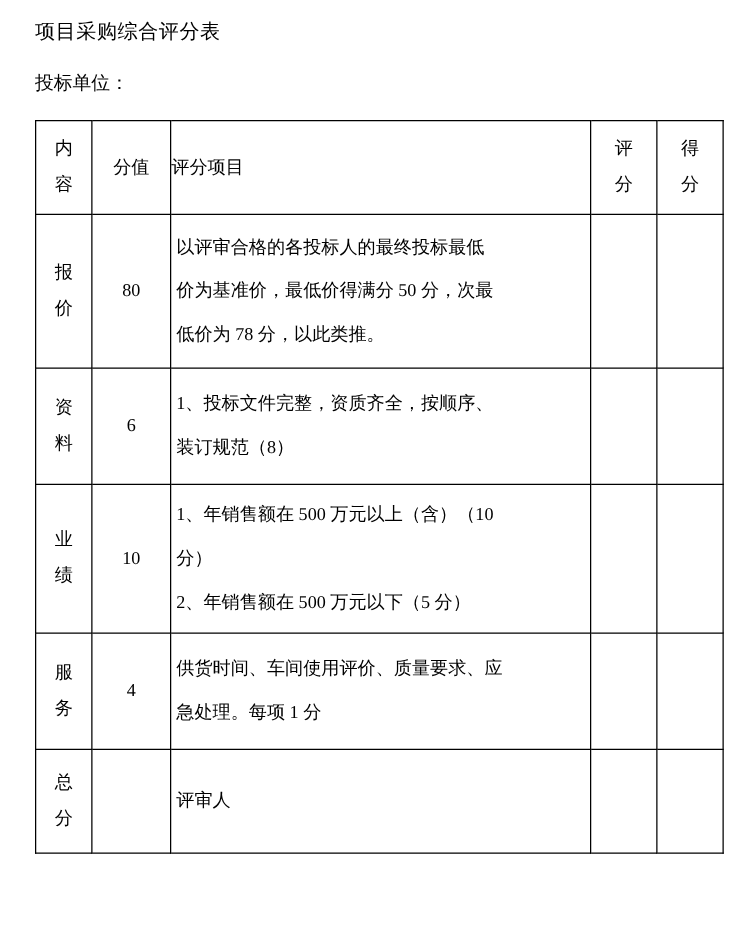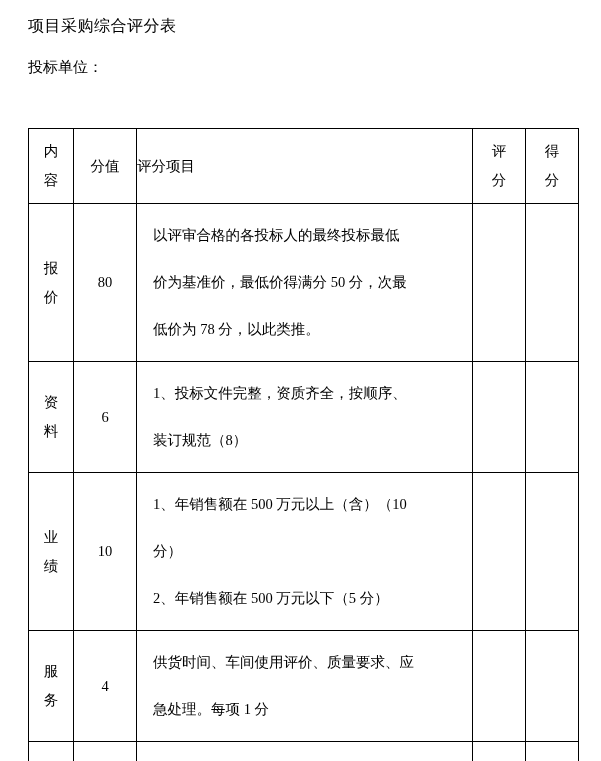--- a/index.html
+++ b/index.html
@@ -30,21 +30,21 @@
     font-size: 16px;
     line-height: 24px;
     margin-bottom: 18px;
     letter-spacing: 0.5px;
   }
   .meta-row {
     display: flex;
     align-items: baseline;
     font-size: 15px;
     line-height: 22px;
-    margin-bottom: 50px;
+    margin-bottom: 18px;
   }
   .meta-left {
     white-space: nowrap;
   }
   .meta-right {
     margin-left: auto;
     margin-right: 42px;
     white-space: pre;
   }
   table.score-table {
@@ -87,21 +87,21 @@
   }
   .hdr-row td {
     height: 74px;
   }
   .row-price td { height: 122px; }
   .row-data td { height: 92px; }
   .row-perf td { height: 118px; }
   .row-service td { height: 92px; }
   .row-total td { height: 82px; }
   .item-lines p {
-    margin: 16px;
+    margin: 4px;
     line-height: 31px;
   }
   .centered-cell {
     text-align: center;
   }
 </style>
 </head>
 <body>
 
 <div class="page">

